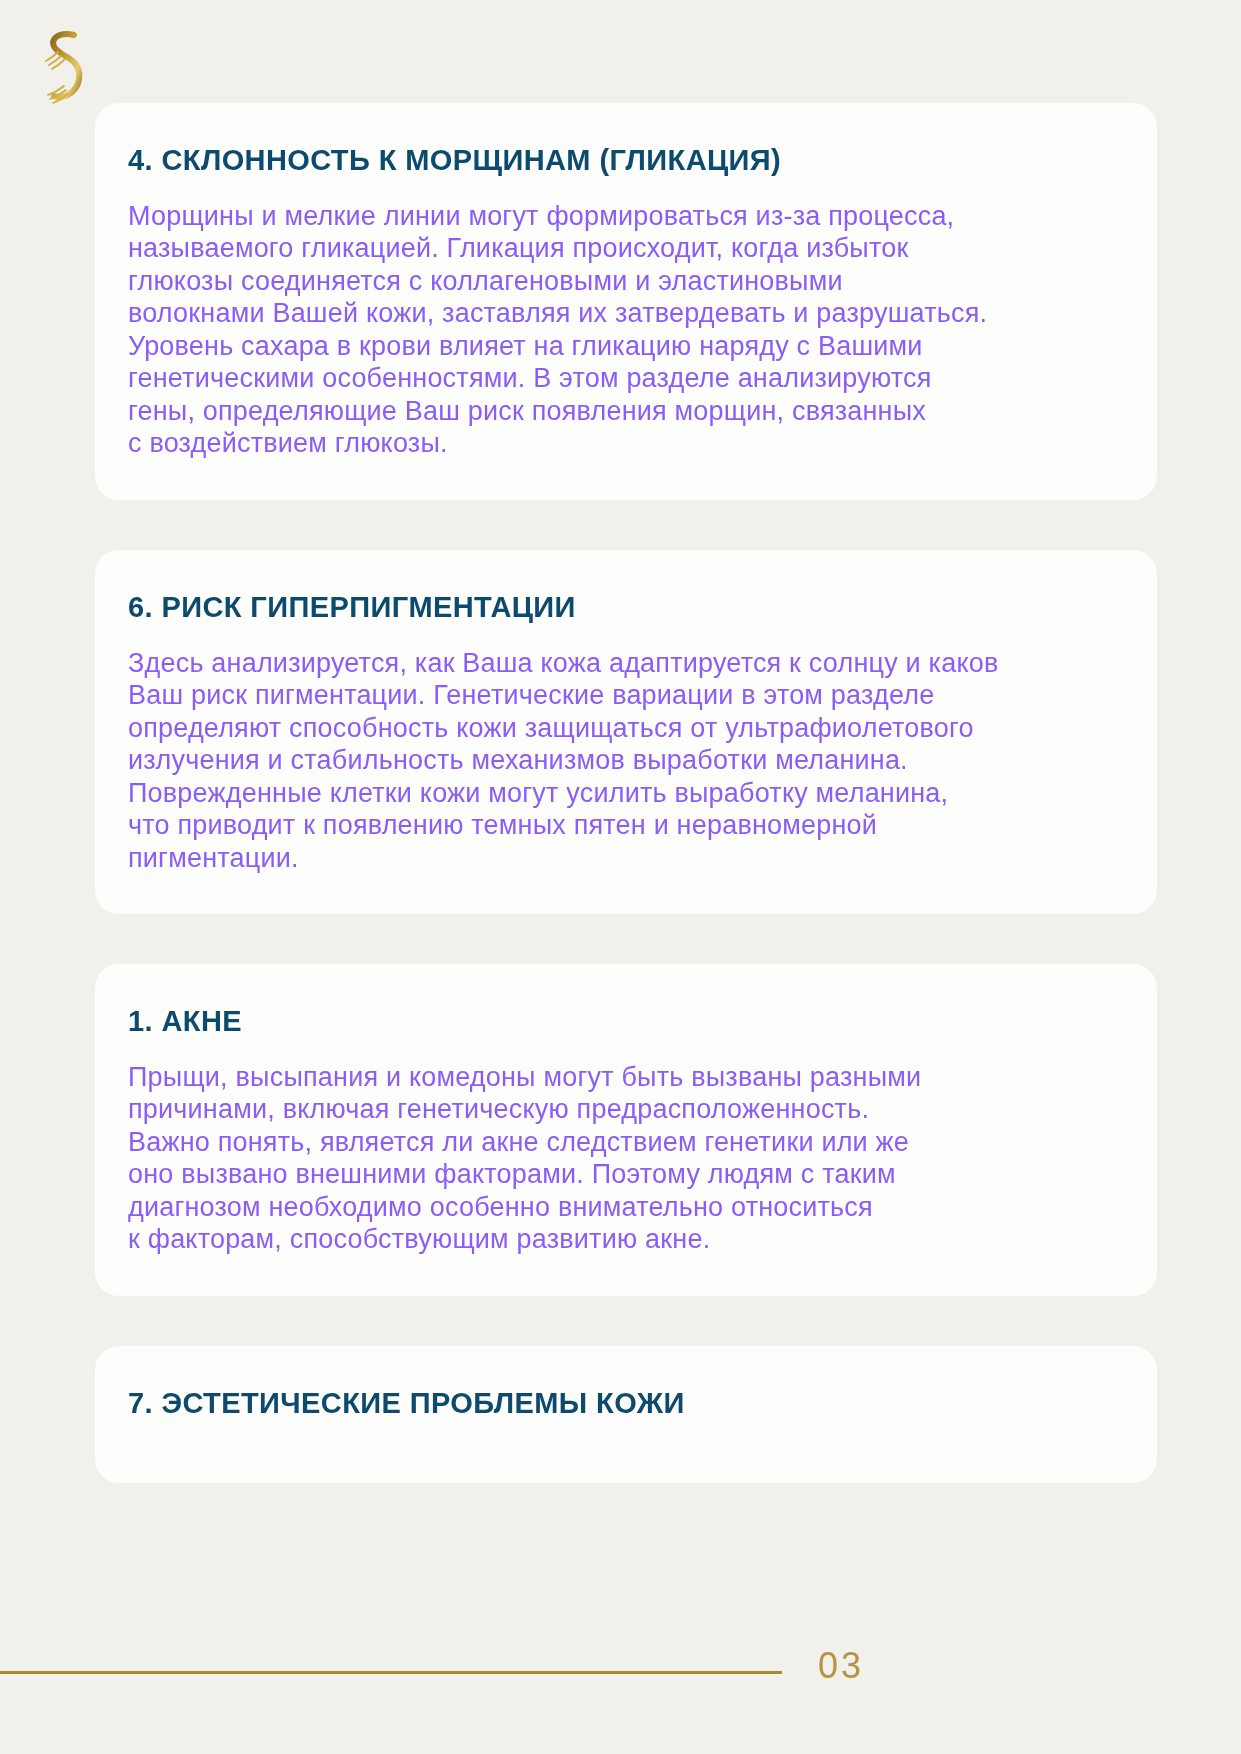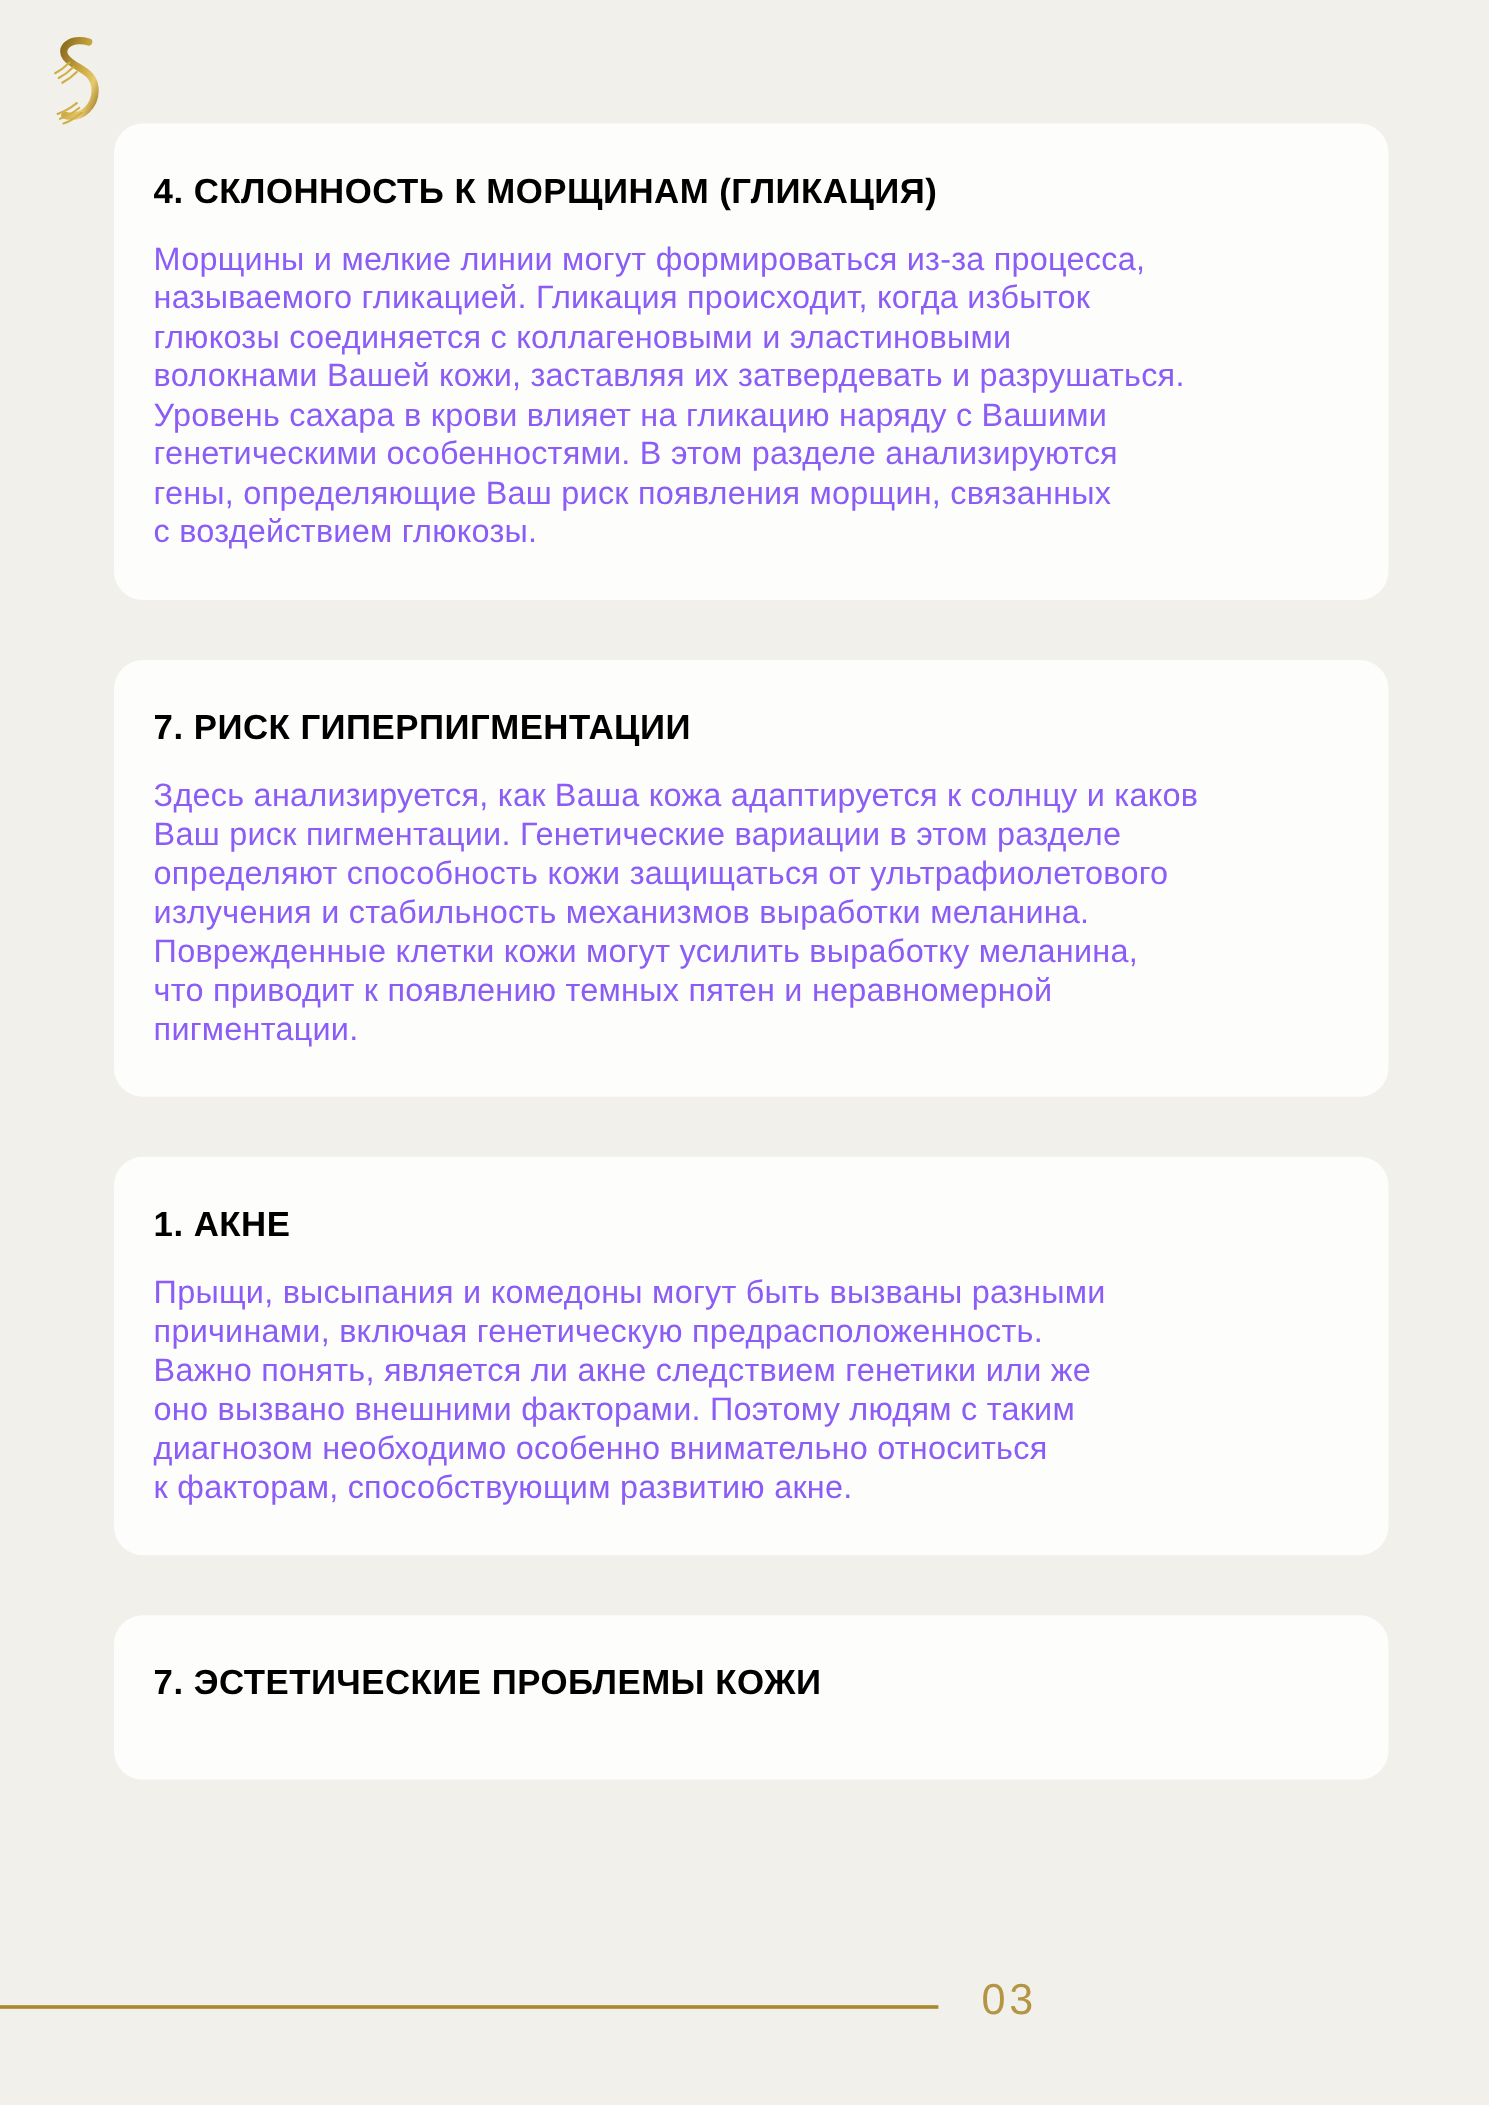--- a/index.html
+++ b/index.html
@@ -37,21 +37,21 @@
     padding: 40px 40px 40px 33px;
     margin-bottom: 50px;
   }
   .card h2 {
     margin: 0 0 22px 0;
     font-family: "Liberation Sans", sans-serif;
     font-weight: 700;
     font-size: 29px;
     line-height: 1.2;
     letter-spacing: 0.4px;
-    color: #000000;
+    color: #0c4a6e;
   }
   .card p {
     margin: 0;
     font-family: "Liberation Sans", sans-serif;
     font-weight: 400;
     font-size: 27px;
     line-height: 32.5px;
     letter-spacing: 0.2px;
     color: #8b5cf6;
     white-space: pre-line;
@@ -109,21 +109,21 @@
 называемого гликацией. Гликация происходит, когда избыток
 глюкозы соединяется с коллагеновыми и эластиновыми
 волокнами Вашей кожи, заставляя их затвердевать и разрушаться.
 Уровень сахара в крови влияет на гликацию наряду с Вашими
 генетическими особенностями. В этом разделе анализируются
 гены, определяющие Ваш риск появления морщин, связанных
 с воздействием глюкозы.</p>
     </div>
 
     <div class="card">
-      <h2>7. РИСК ГИПЕРПИГМЕНТАЦИИ</h2>
+      <h2>6. РИСК ГИПЕРПИГМЕНТАЦИИ</h2>
       <p>Здесь анализируется, как Ваша кожа адаптируется к солнцу и каков
 Ваш риск пигментации. Генетические вариации в этом разделе
 определяют способность кожи защищаться от ультрафиолетового
 излучения и стабильность механизмов выработки меланина.
 Поврежденные клетки кожи могут усилить выработку меланина,
 что приводит к появлению темных пятен и неравномерной
 пигментации.</p>
     </div>
 
     <div class="card">

